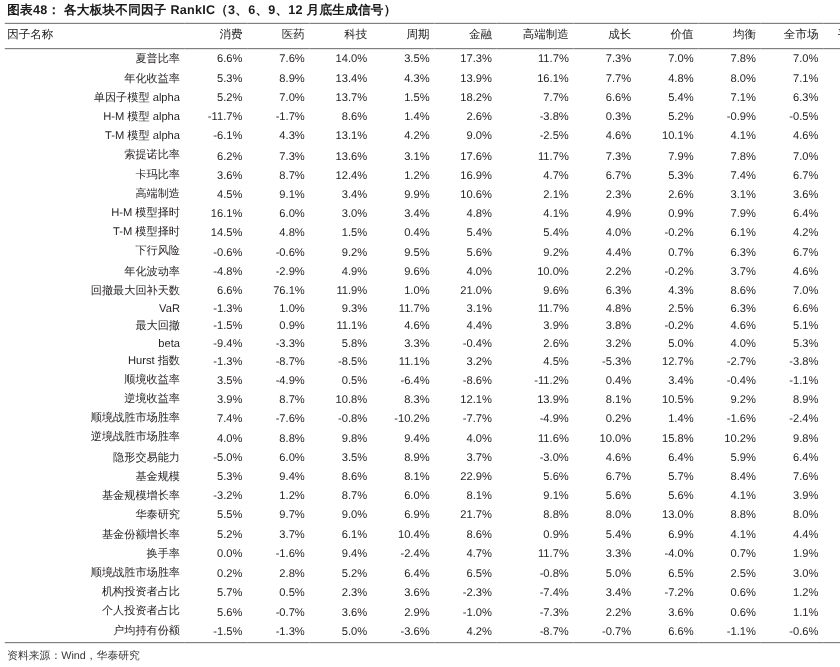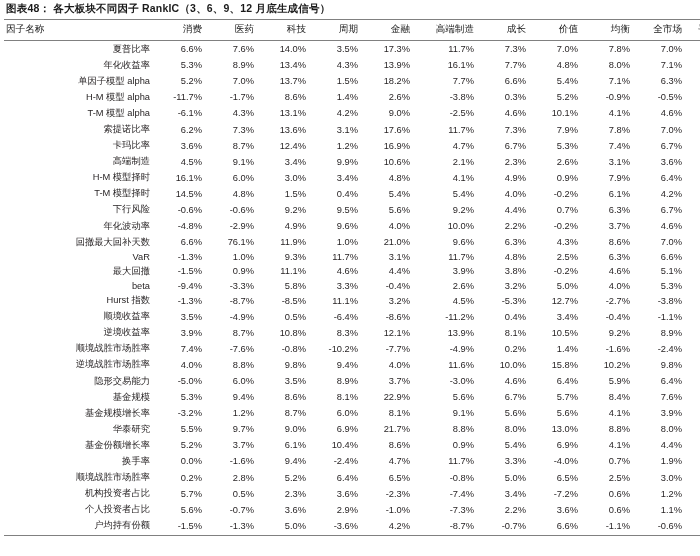--- a/index.html
+++ b/index.html
@@ -546,14 +546,15 @@
           <td>-8.7%</td>
           <td>-0.7%</td>
           <td>6.6%</td>
           <td>-1.1%</td>
           <td>-0.6%</td>
           <td>-0.2%</td>
         </tr>
       </tbody>
   </table>
 
+  <div class="source">资料来源：Wind，华泰研究</div>
 
 </div>
 
 </body></html>

